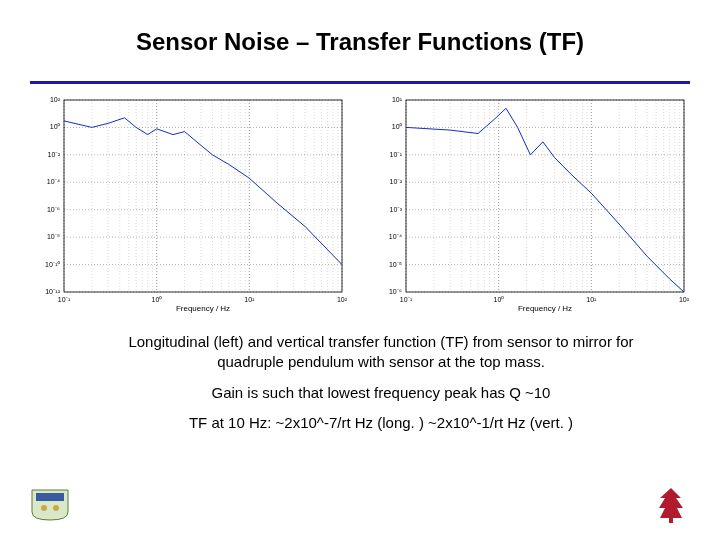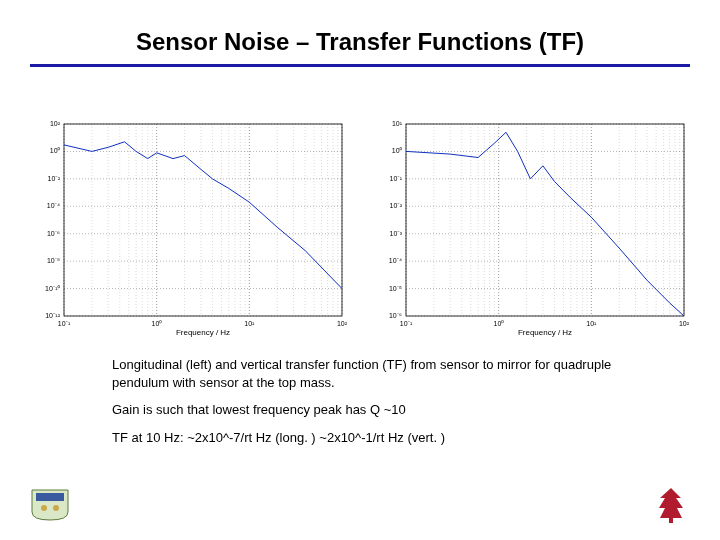--- a/index.html
+++ b/index.html
@@ -7,54 +7,54 @@
     width: 720px;
     height: 540px;
     background: #fff;
     font-family: Arial, Helvetica, sans-serif;
     position: relative;
     overflow: hidden;
   }
   .title {
     font-size: 24px;
     text-align: center;
-    padding: 28px 0 8px 0;
+    padding: 28px 0 25px 0;
     color: #000;
   }
   .rule {
     height: 3px;
     background: #1a1aa6;
     margin: 0 30px;
   }
   .charts {
     display: flex;
     justify-content: space-between;
     padding: 10px 30px 0 30px;
     gap: 18px;
-    margin-top: 41px;
   }
   .chart {
     background: #fff;
     position: relative;
   }
   .chart svg { display: block; }
   .axis-text {
     font-size: 7px;
     fill: #000;
     font-family: Arial;
   }
   .axis-label {
     font-size: 8px;
     fill: #000;
   }
   .caption-block {
     padding: 18px 70px 0 112px;
-    font-size: 13px;
+    font-size: 15px;
     line-height: 1.35;
     color: #000;
+    text-align: center;
   }
   .caption-block p { margin-bottom: 10px; }
   .logo {
     position: absolute;
     width: 40px;
     height: 34px;
   }
   .logo-left { left: 30px; bottom: 18px; }
   .logo-right { right: 34px; bottom: 16px; width: 30px; height: 38px; }
 </style>

